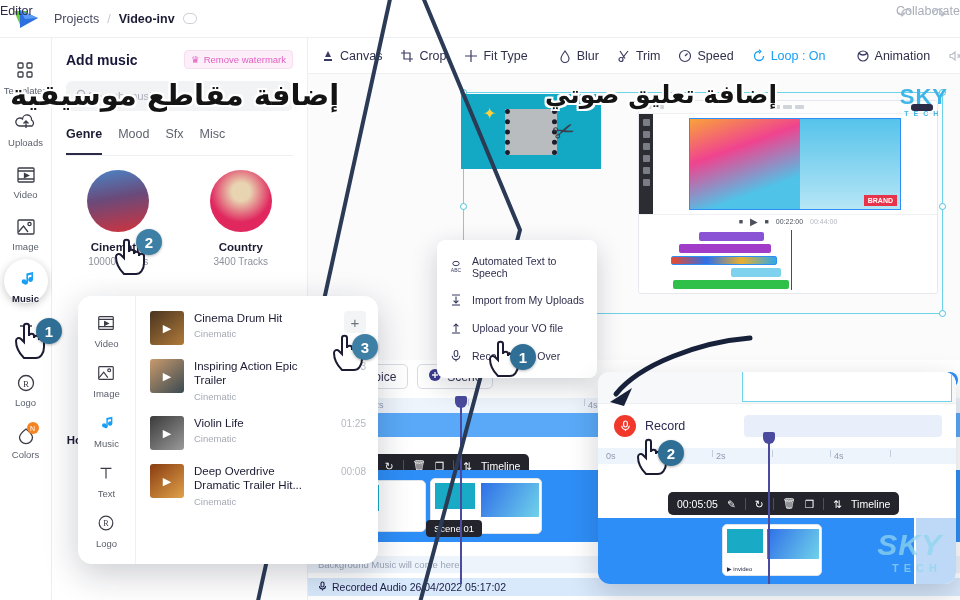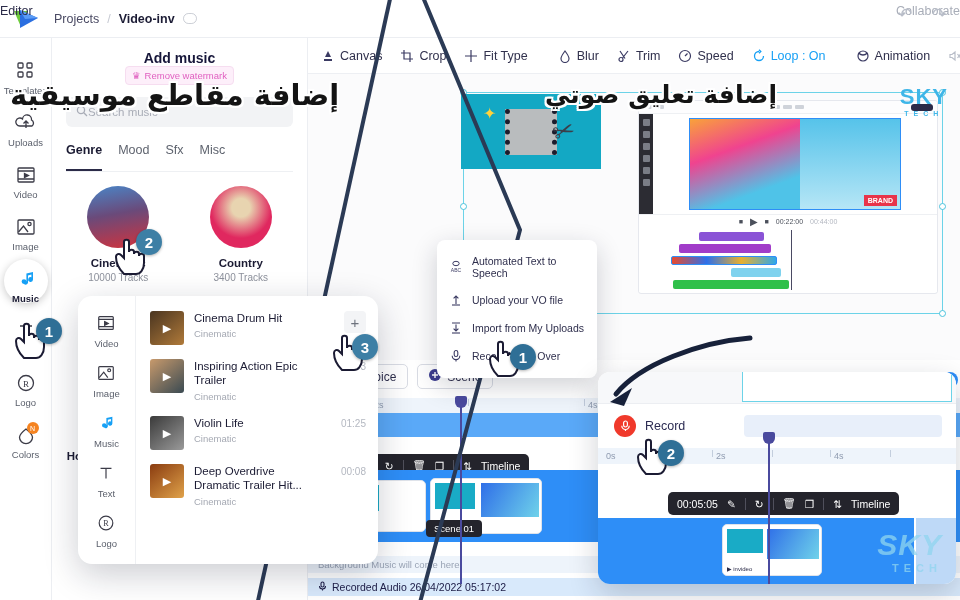--- a/index.html
+++ b/index.html
@@ -50,21 +50,21 @@
   .rail-item { height:52px; display:flex; flex-direction:column; align-items:center; justify-content:center; gap:3px; position:relative; }
   .rail-item .lbl { font-size:9.5px; color:#5a5f6b; }
   .rail-item.sel .lbl { color:#1b1b33; font-weight:bold; }
   .rail-ic { width:22px; height:22px; position:relative; }
 
   
   .musicpanel {
     position:absolute; left:52px; top:38px; width:256px; height:562px; background:#fff;
     border-right:1px solid #eceef2; padding:12px 14px;
   }
-  .mp-head { display:flex; align-items:center; justify-content:space-between;flex-direction:column; }
+  .mp-head { display:flex; align-items:center; justify-content:space-between; }
   .mp-title { font-size:14px; font-weight:bold; color:#17173a; }
   .watermark-btn {
     display:flex; align-items:center; gap:4px; background:#fdeffa; color:#e05fc0;
     border:1px solid #f6ddf0; border-radius:4px; font-size:9.5px; padding:3px 6px;
   }
   .searchbar {
     margin-top:12px; height:30px; background:#f2f3f5; border-radius:6px; display:flex;
     align-items:center; padding:0 10px; font-size:11.5px; color:#a9adb7;
   }
   .mp-tabs { margin-top:16px; display:flex; gap:16px; font-size:12.5px; color:#5e636e; border-bottom:1px solid #eef0f3; }
@@ -678,34 +678,34 @@
         <svg width="14" height="14" viewBox="0 0 14 14">
             <ellipse cx="7" cy="3.5" rx="3.2" ry="2.2" fill="none" stroke="#3b3b63" stroke-width="1"></ellipse>
             <text x="7" y="12" font-size="5" text-anchor="middle" fill="#3b3b63" font-family="Liberation Sans, sans-serif">ABC</text>
           </svg>
       </span>
       <span>Automated Text to Speech</span>
     </div>
     <div class="vo-item">
       <span class="vo-ic">
         <svg width="14" height="14" viewBox="0 0 14 14" fill="none" stroke="#3b3b63" stroke-width="1.1">
-            <path d="M7 11 V3 M4.6 5.4 L7 3 L9.4 5.4"></path>
+            <path d="M3 2 H11 M7 3.5 V10 M4.6 7.6 L7 10 L9.4 7.6"></path>
             <path d="M3 12 H11"></path>
           </svg>
       </span>
-      <span>Upload your VO file</span>
+      <span>Import from My Uploads</span>
     </div>
     <div class="vo-item">
       <span class="vo-ic">
         <svg width="14" height="14" viewBox="0 0 14 14" fill="none" stroke="#3b3b63" stroke-width="1.1">
-            <path d="M3 2 H11 M7 3.5 V10 M4.6 7.6 L7 10 L9.4 7.6"></path>
+            <path d="M7 11 V3 M4.6 5.4 L7 3 L9.4 5.4"></path>
             <path d="M3 12 H11"></path>
           </svg>
       </span>
-      <span>Import from My Uploads</span>
+      <span>Upload your VO file</span>
     </div>
     <div class="vo-item">
       <span class="vo-ic">
         <svg width="14" height="14" viewBox="0 0 14 14" fill="none" stroke="#3b3b63" stroke-width="1.1">
             <rect x="5.2" y="1.5" width="3.6" height="6" rx="1.8"></rect>
             <path d="M3.2 6.8 A3.8 3.8 0 0 0 10.8 6.8 M7 10.6 V12.4"></path>
           </svg>
       </span>
       <span>Record Voice Over</span>
     </div>

